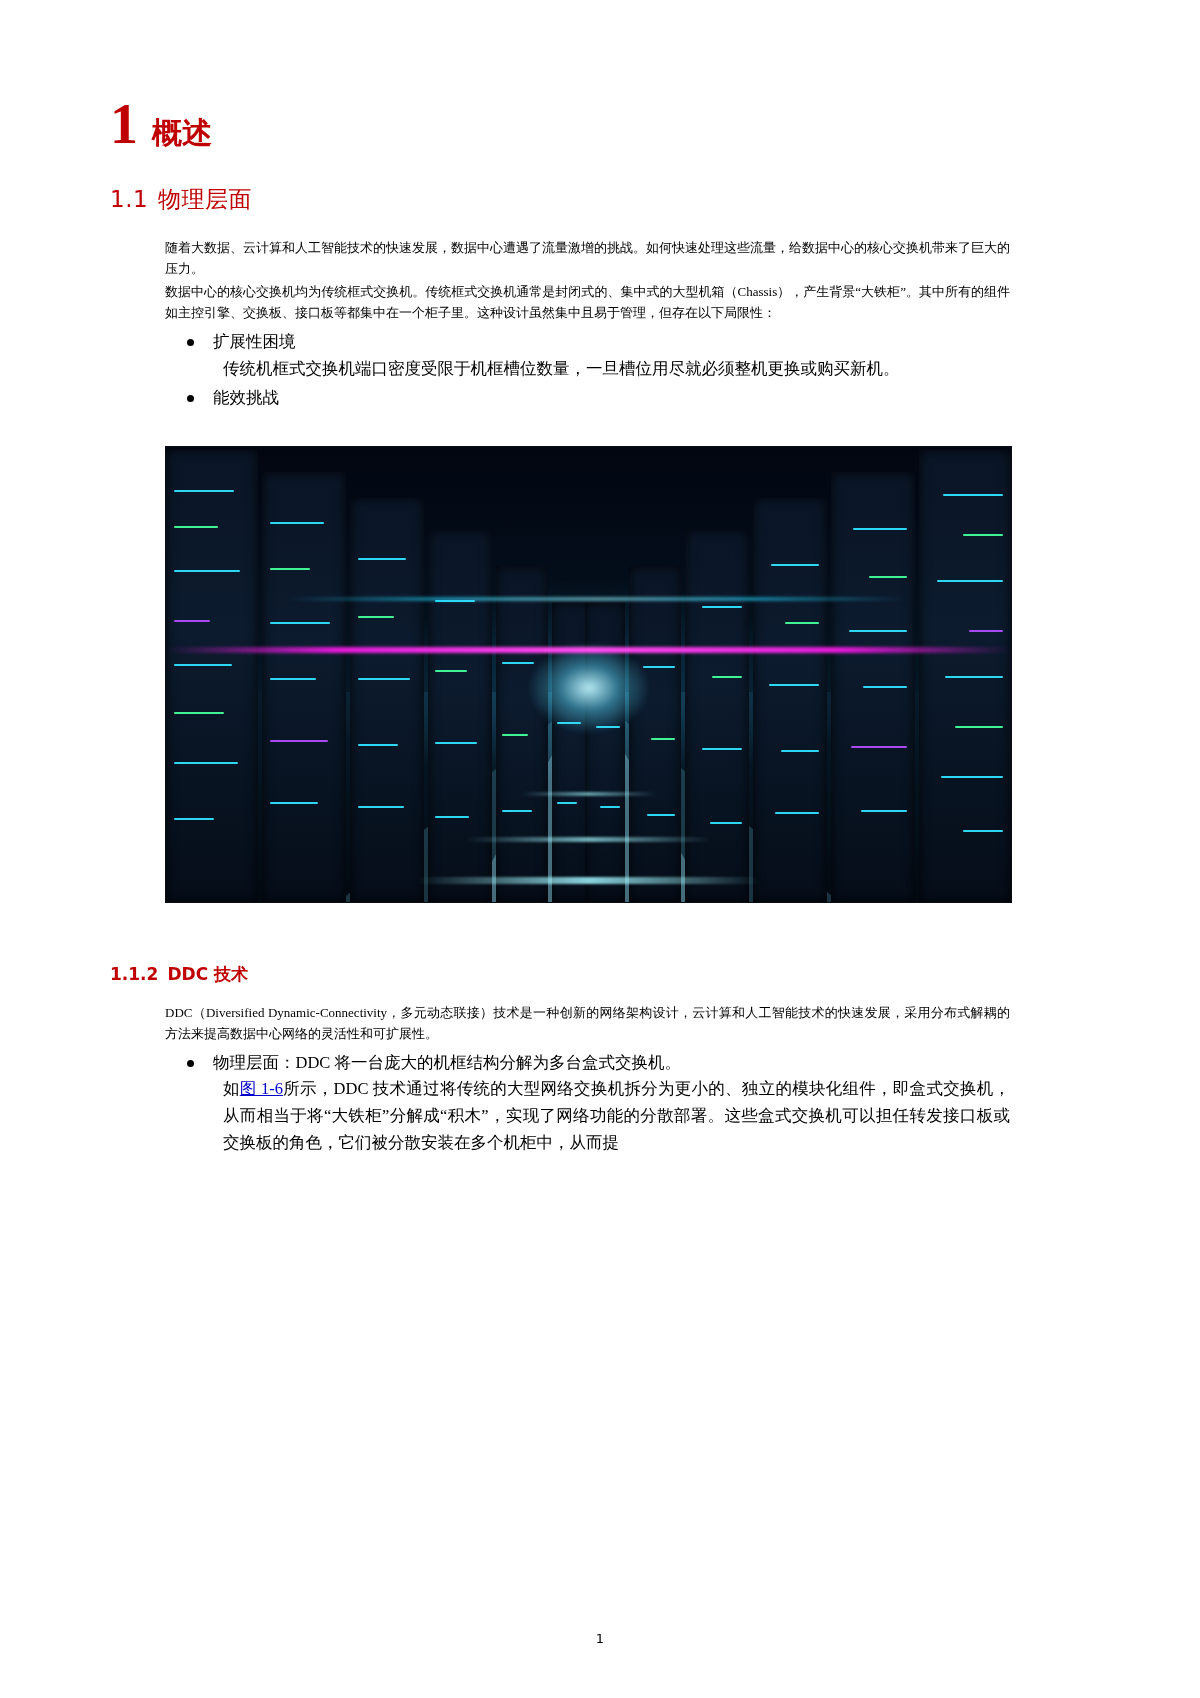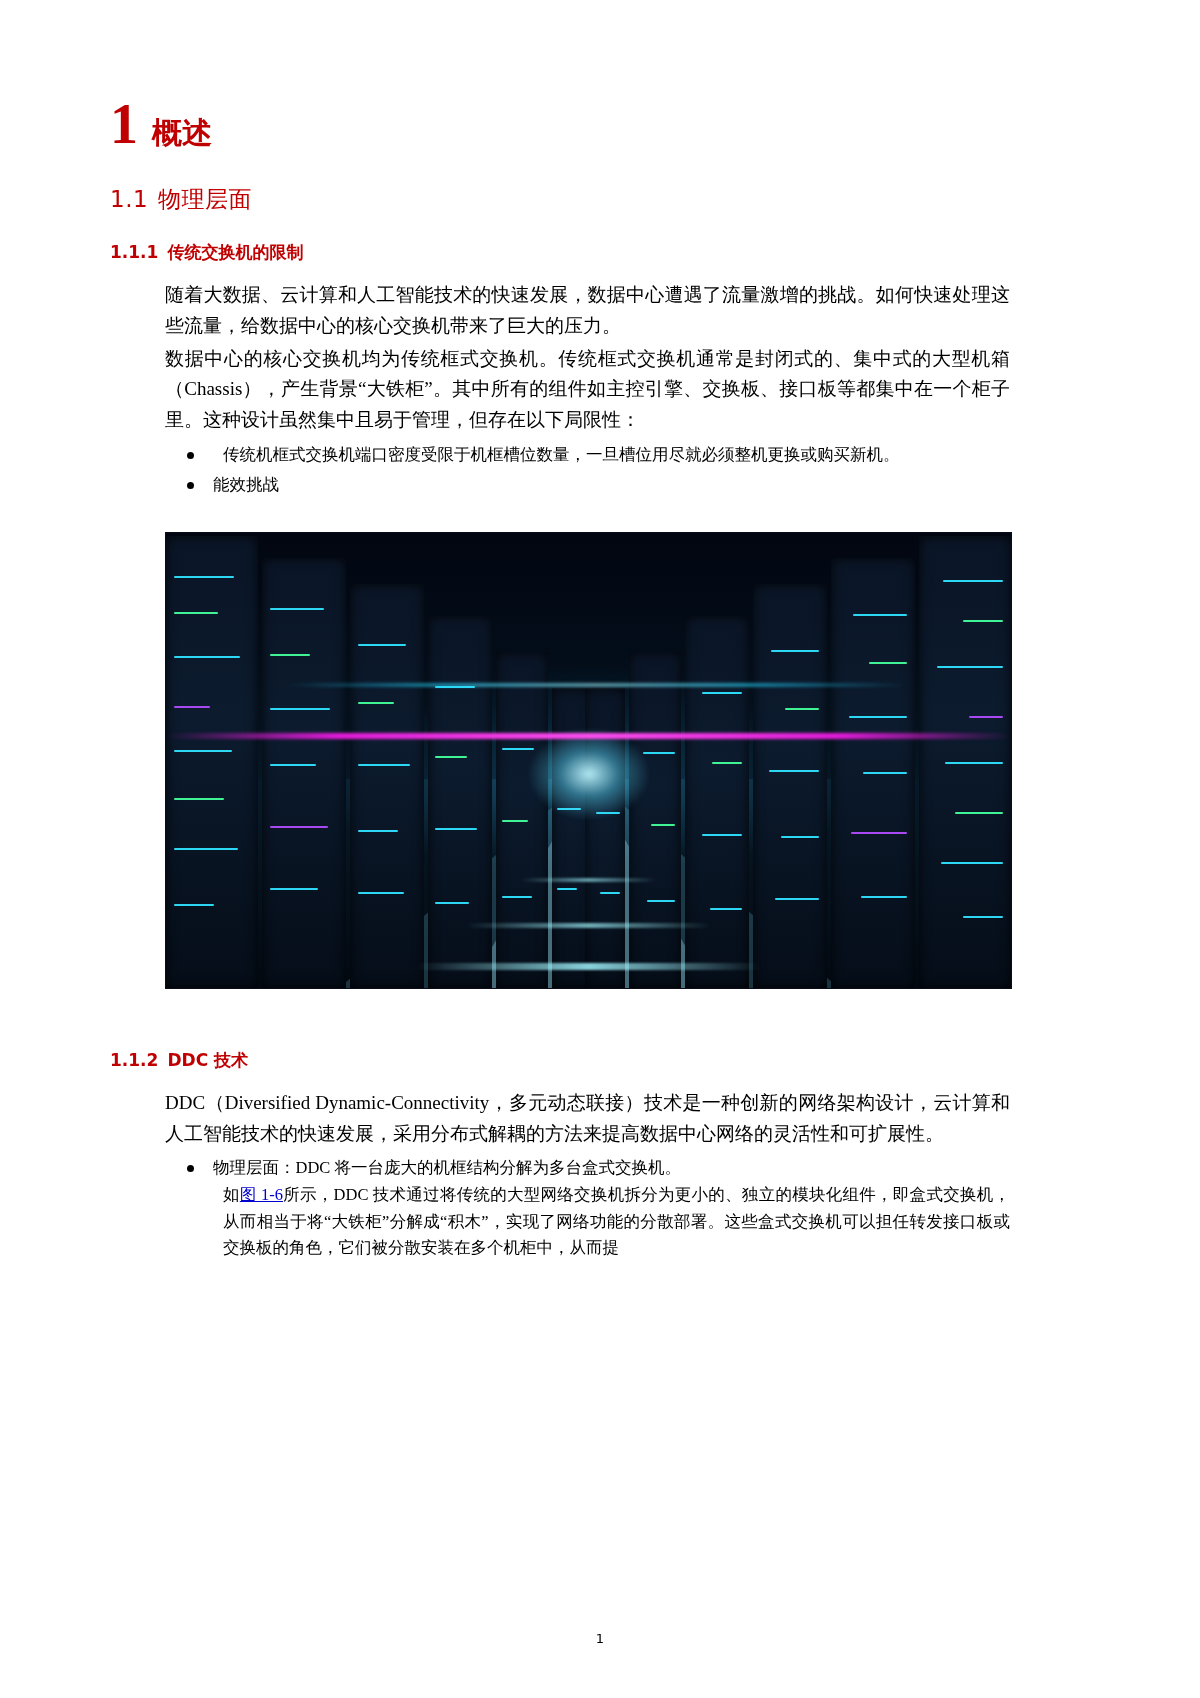--- a/index.html
+++ b/index.html
@@ -66,21 +66,21 @@
     margin: 26px 0 16px 0;
   }
   h3.subsec .num { margin-right: 9px; font-weight: bold; }
 
   
   .body-block {
     margin-left: 55px;
     width: 845px;
   }
   p.para {
-    font-size: 19px;
+    font-size: 13px;
     line-height: 1.62;
     margin: 0 0 2px 0;
     text-align: justify;
     text-justify: inter-ideograph;
   }
 
   
   ul.bullets {
     list-style: none;
     margin: 6px 0 0 0;
@@ -225,30 +225,28 @@
 
     <div class="chapter-head">
       <span class="chapter-num">1</span>
       <span class="chapter-title">概述</span>
     </div>
 
     <h2 class="sec">
       <span class="num">1.1</span><span>物理层面</span>
     </h2>
 
-    <h3 class="subsec">
-      <span class="num">1.1.1</span><span>传统交换机的限制</span>
-    </h3>
 
     <div class="body-block">
       <p class="para">随着大数据、云计算和人工智能技术的快速发展，数据中心遭遇了流量激增的挑战。如何快速处理这些流量，给数据中心的核心交换机带来了巨大的压力。</p>
       <p class="para">数据中心的核心交换机均为传统框式交换机。传统框式交换机通常是封闭式的、集中式的大型机箱（Chassis），产生背景“大铁柜”。其中所有的组件如主控引擎、交换板、接口板等都集中在一个柜子里。这种设计虽然集中且易于管理，但存在以下局限性：</p>
 
       <ul class="bullets">
         <li>
+          <p class="li-title">扩展性困境</p>
           <p class="li-body">传统机框式交换机端口密度受限于机框槽位数量，一旦槽位用尽就必须整机更换或购买新机。</p>
         </li>
         <li>
           <p class="li-title">能效挑战</p>
         </li>
       </ul>
     </div>
 
     <div class="figure">
       <div class="figure-img">

